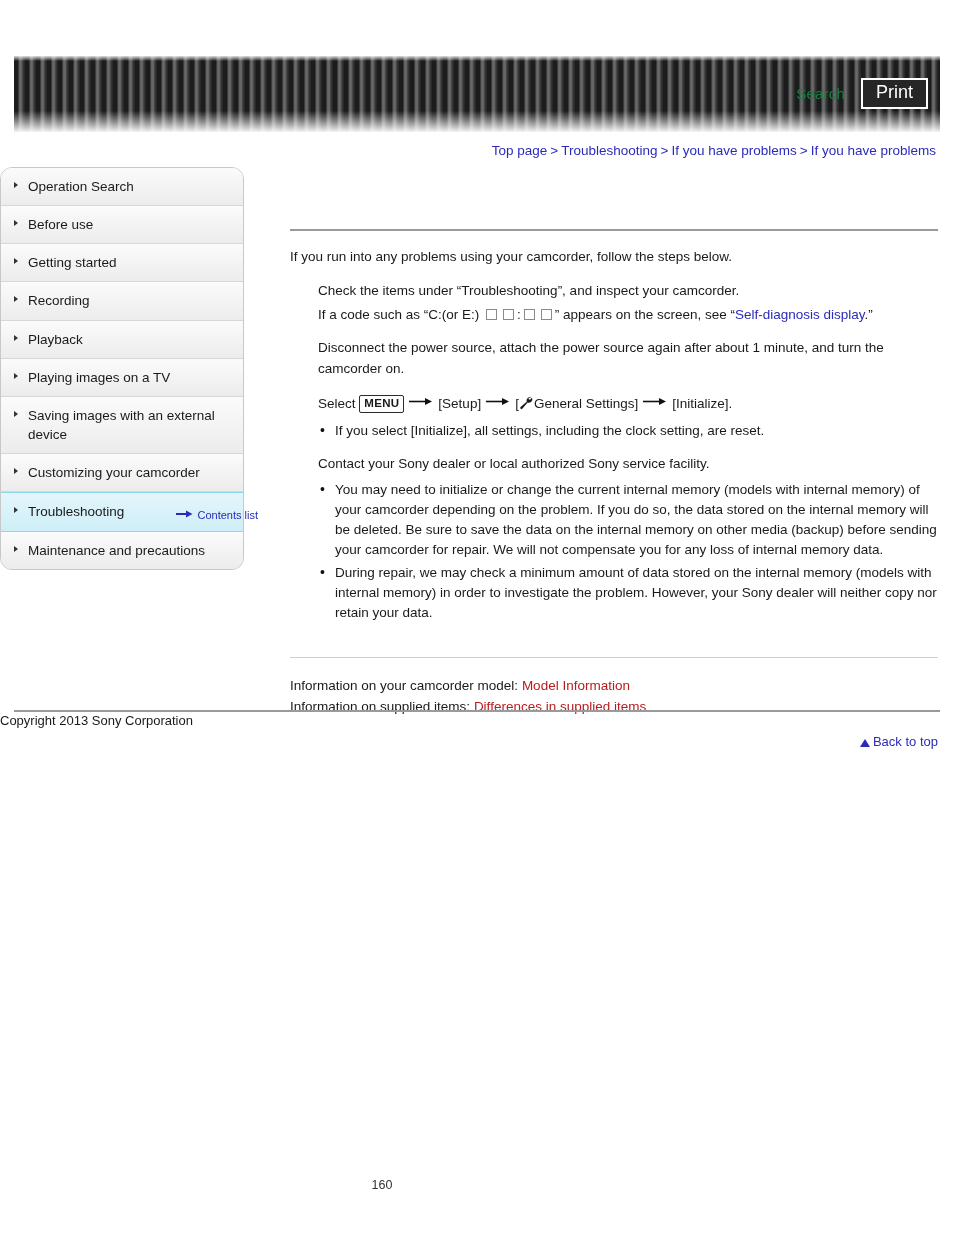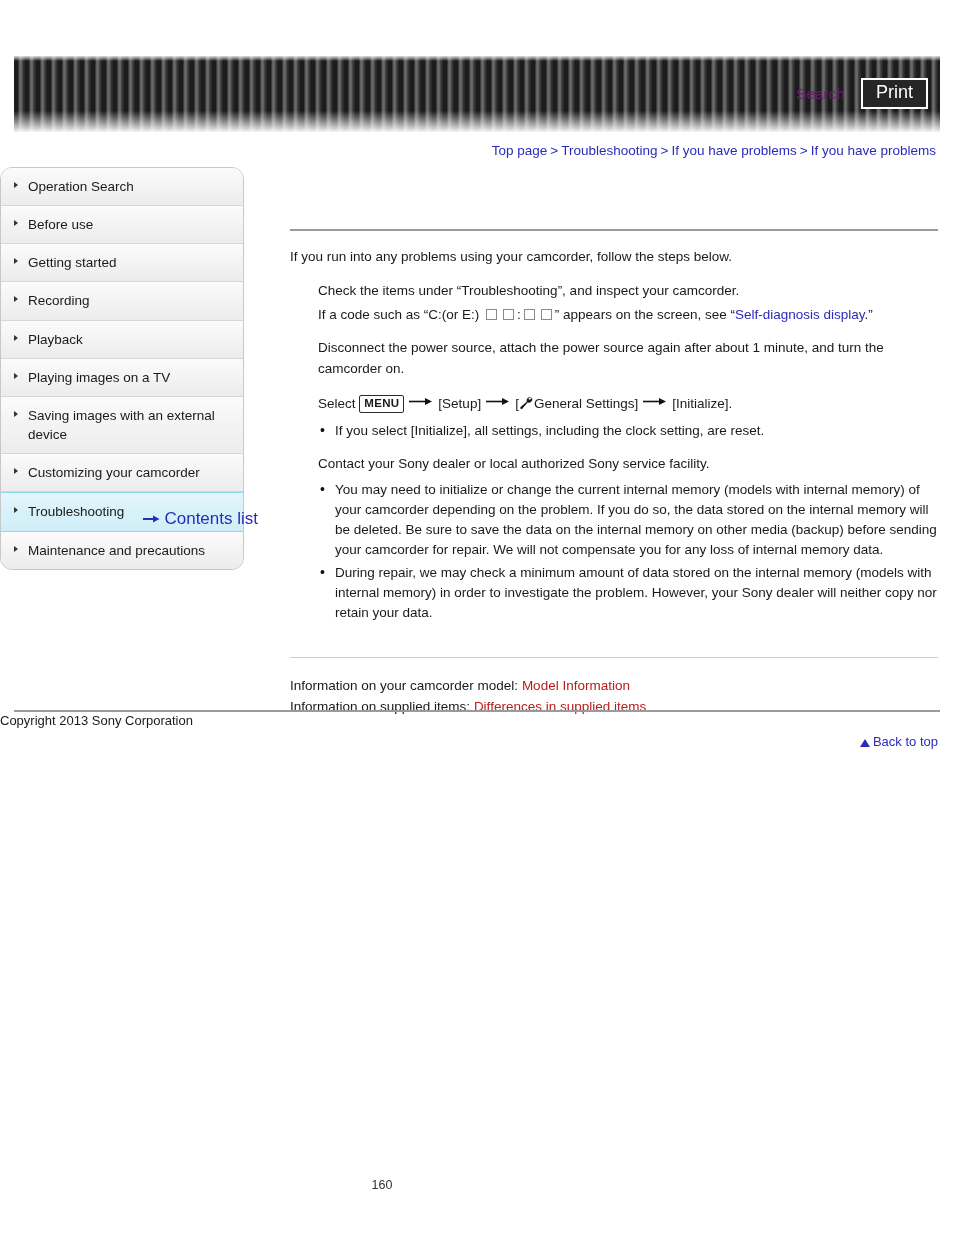--- a/index.html
+++ b/index.html
@@ -26,21 +26,21 @@
   }
   .header-bar::before{
     content:""; position:absolute; left:0; right:0; top:0; height:5px;
     background:linear-gradient(to bottom, rgba(255,255,255,0.85), rgba(255,255,255,0));
   }
   .header-actions {
     position:absolute; right:12px; top:22px;
     display:flex; align-items:center; gap:16px;
   }
   .search-link {
-    color:#701a75; font-size:15px; letter-spacing:.2px;
+    color:#15803d; font-size:15px; letter-spacing:.2px;
     text-decoration:none; cursor:pointer;
   }
   .print-btn {
     color:#ffffff; font-size:18px;
     border:2px solid #ffffff;
     background:#262626;
     padding:3px 13px 4px 13px;
     cursor:pointer; line-height:1.1;
   }
 
@@ -80,21 +80,21 @@
     border-bottom:3.5px solid transparent;
   }
   .nav-item.active {
     background:linear-gradient(to bottom,#e3f6fb,#cfeef7);
     border-top:1px solid #8fd8ea;
     border-bottom:1px solid #8fd8ea;
   }
   .contents-list {
     position:absolute; left:14px; top:509px; width:244px;
     text-align:right;
-    font-size:17px;
+    font-size:11px;
   }
   .contents-list a { color:#2b2bbb; text-decoration:none; cursor:pointer; }
   .arrow-icon {
     display:inline-block; vertical-align:middle;
     margin-right:4px; position:relative; top:-1px;
   }
 
   
   .main { position:absolute; left:290px; top:167px; width:648px; }
   .rule-top { height:2px; background:#9a9a9a; margin-top:62px; }

